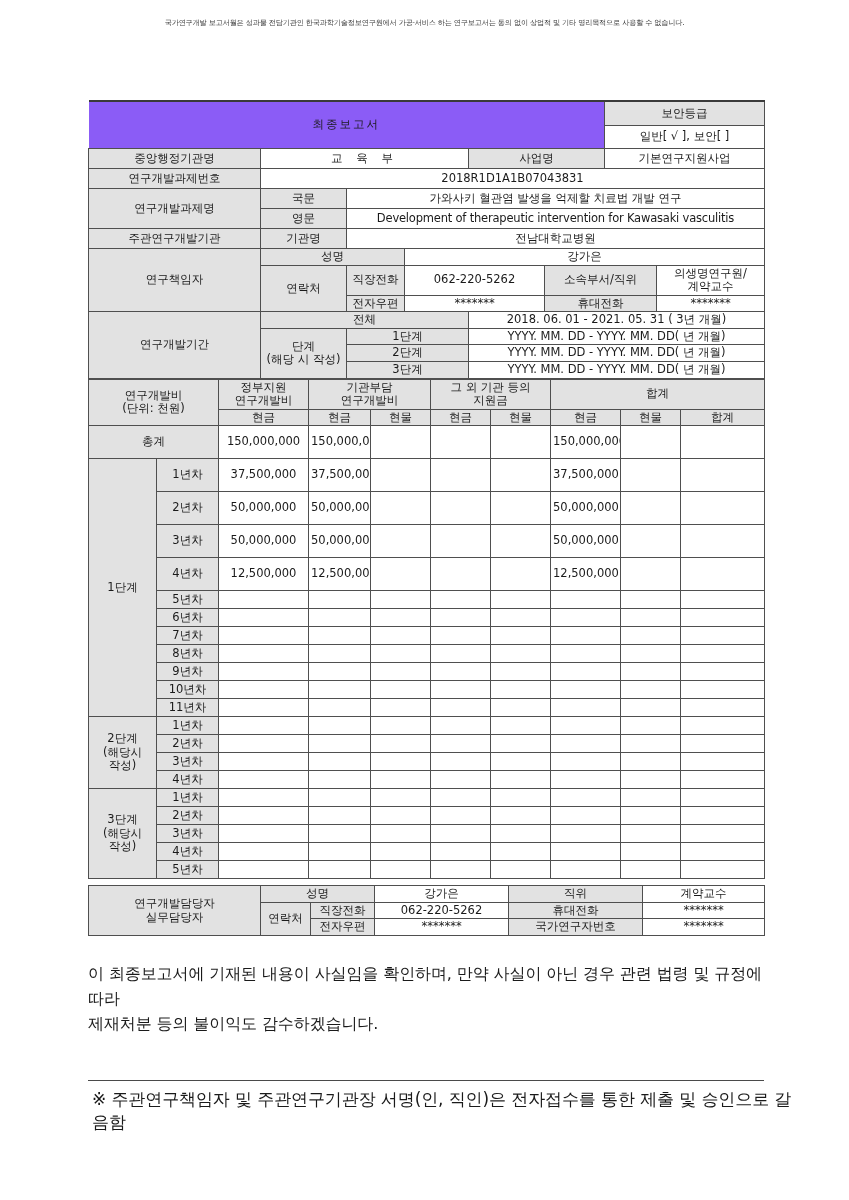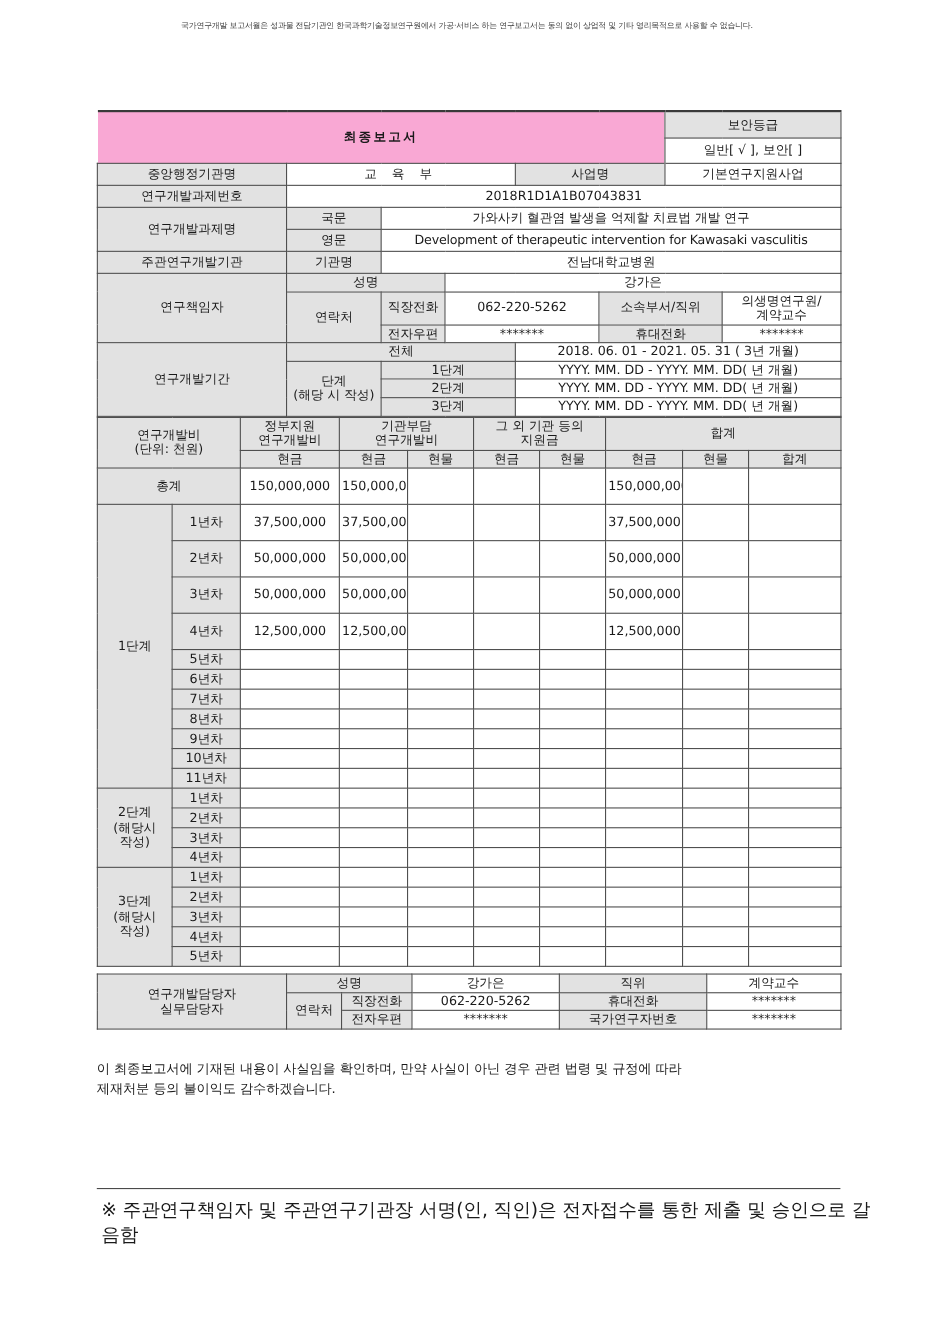--- a/index.html
+++ b/index.html
@@ -52,23 +52,23 @@
     text-align: center;
     vertical-align: middle;
     line-height: 1.18;
     word-break: keep-all;
     overflow: hidden;
   }
   .hdr { background: #e2e2e2; }
   .white { background: #ffffff; }
   .title-cell {
     font-size: 21px;
-    font-weight: bold;
+    font-weight: normal;
     letter-spacing: 2px;
-    background: #f9a8d4;
+    background: #8b5cf6;
     border-left: none !important;
     border-top: 2px solid #3a3a3a !important;
     border-bottom: none !important;
   }
   .topline { border-top: 2px solid #3a3a3a !important; }
   .small { font-size: 9.3px; }
   .smaller { font-size: 8.6px; }
   .spread { letter-spacing: 5px; }
   .h24 { height: 20px; }
   .h16 { height: 14px; }
@@ -80,21 +80,21 @@
   
   .byear td { height: 15px; }
   .brow-tall td { height: 30px; }
 
   
   .footer-wrap {
     position: absolute;
     left: 88px;
     top: 962px;
     width: 676px;
-    font-size: 12px;
+    font-size: 16px;
     line-height: 1.55;
   }
   .footer-line { letter-spacing: -0.1px; }
   .date-line {
     text-align: right;
     margin-top: 14px;
     letter-spacing: 0px;
     padding-right: 58px;
   }
   .sign-block {

